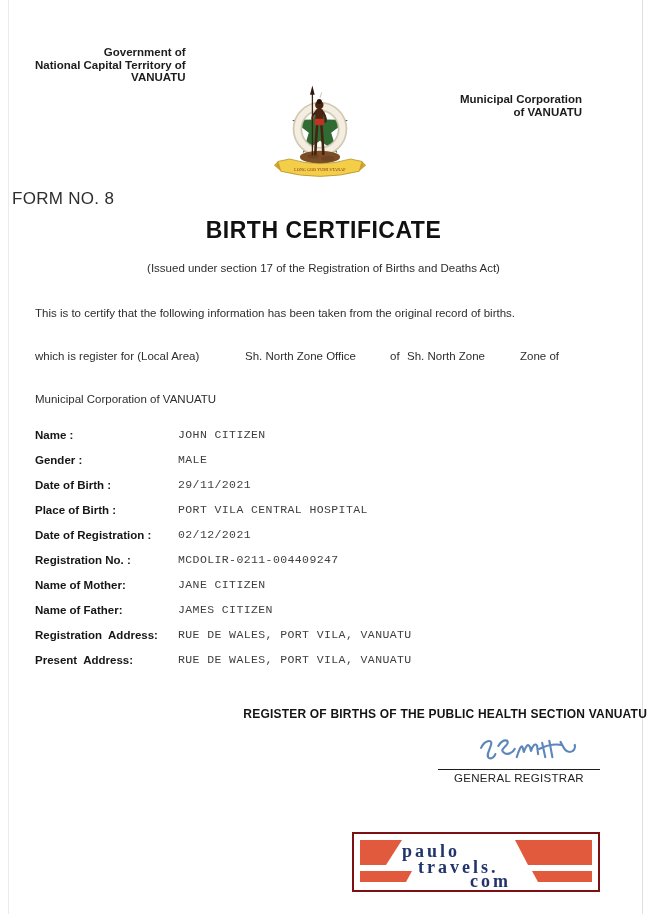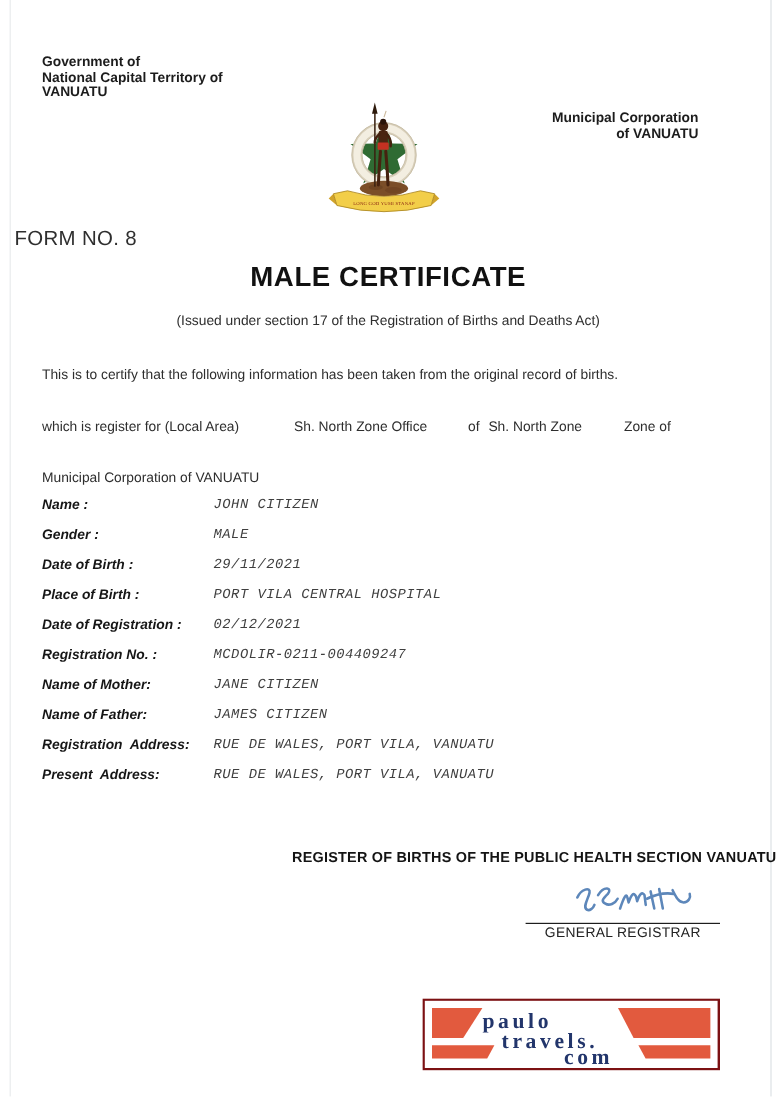--- a/index.html
+++ b/index.html
@@ -7,21 +7,21 @@
   .page {
     position:relative; width:647px; height:914px; background:#fff;
     font-family:"Liberation Sans", sans-serif; color:#2a2a2a; overflow:hidden;
     margin:0 auto;
   }
   .scan-edge { position:absolute; top:0; bottom:0; width:1px; }
   .scan-edge.left { left:8px; background:#e9eced; }
   .scan-edge.right { left:642px; background:#dde1e4; }
 
   .hdr { position:absolute; top:46px; font-size:11.5px; font-weight:bold; color:#1c1c1c; line-height:12.5px; }
-  .hdr.left { left:35px; text-align:left; }
+  .hdr.left { left:35px; text-align:right; }
   .hdr.right { right:65px; text-align:right;margin-top:47px; }
 
   .emblem { position:absolute; top:84px; left:calc(50% - 56px); width:104px; height:100px; }
 
   .form-no { position:absolute; top:189px; left:0; width:100%; font-size:17px; color:#2e2e2e; letter-spacing:.3px;margin-left:12px; }
 
   .title { position:absolute; top:217px; left:0; width:100%; text-align:center;
            font-size:23px; font-weight:bold; color:#111; letter-spacing:.5px; }
 
   .subtitle { position:absolute; top:262px; left:0; width:100%; text-align:center; font-size:11.5px; color:#2e2e2e; }
@@ -31,21 +31,21 @@
   .reg-row { position:absolute; top:350px; left:35px; right:0; height:15px; font-size:11.5px; color:#2e2e2e; }
   .reg-row span { position:absolute; white-space:pre; }
   .reg-lead   { left:0; }
   .reg-office { left:210px; }
   .reg-of     { left:355px; }
   .reg-zone   { left:372px; }
   .reg-zoneof { left:485px;text-align:center; }
 
   .corp-line { position:absolute; top:393px; left:35px; font-size:11.5px; color:#2e2e2e; }
 
-  .fields { position:absolute; top:408px; left:35px; right:30px;font-style:italic; }
+  .fields { position:absolute; top:422px; left:35px; right:30px; }
   .frow { display:flex; height:25px; align-items:center; }
   .f-label { width:143px; flex:0 0 143px; font-size:11.5px; font-weight:bold; color:#161616; white-space:pre; }
   .f-value { font-family:"Liberation Mono", monospace; font-size:11.5px; color:#3f3f3f; letter-spacing:.4px; white-space:pre; }
 
   .footer-title { position:absolute; top:707px; left:0; width:100%; text-align:right;
                   font-size:12px; font-weight:bold; color:#141414; letter-spacing:.2px; }
 
   .sig-svg { position:absolute; top:735px; left:476px; width:112px; height:32px; }
   .sig-rule { position:absolute; top:769px; left:438px; width:162px; border-top:1.5px solid #1d1d1d; }
   .sig-title { position:absolute; top:772px; left:438px; width:162px; text-align:center;
@@ -98,21 +98,21 @@
     <path d="M50,14 L51.8,8.5" stroke="#cbb89a" stroke-width="0.9" fill="none"></path>
 
     <path d="M7,79 L3,83 L10,89 Z" fill="#d1a32a"></path>
     <path d="M93,79 L97,83 L90,89 Z" fill="#d1a32a"></path>
     <path d="M7,79 L19,76.5 Q50,86 81,76.5 L93,79 L90,89 Q50,99.5 10,89 Z" fill="#f2ce49" stroke="#a8821c" stroke-width="0.7"></path>
     <text x="50" y="88.5" text-anchor="middle" font-size="4" letter-spacing="0.2" fill="#8a2512" font-family="Liberation Serif, serif">LONG GOD YUMI STANAP</text>
   </svg>
 
   <div class="form-no">FORM NO. 8</div>
 
-  <div class="title">MALE CERTIFICATE</div>
+  <div class="title">BIRTH CERTIFICATE</div>
 
   <div class="subtitle">(Issued under section 17 of the Registration of Births and Deaths Act)</div>
 
   <div class="certify">This is to certify that the following information has been taken from the original record of births.</div>
 
   <div class="reg-row">
     <span class="reg-lead">which is register for (Local Area)</span>
     <span class="reg-office">Sh. North Zone Office</span>
     <span class="reg-of">of</span>
     <span class="reg-zone">Sh. North Zone</span>

